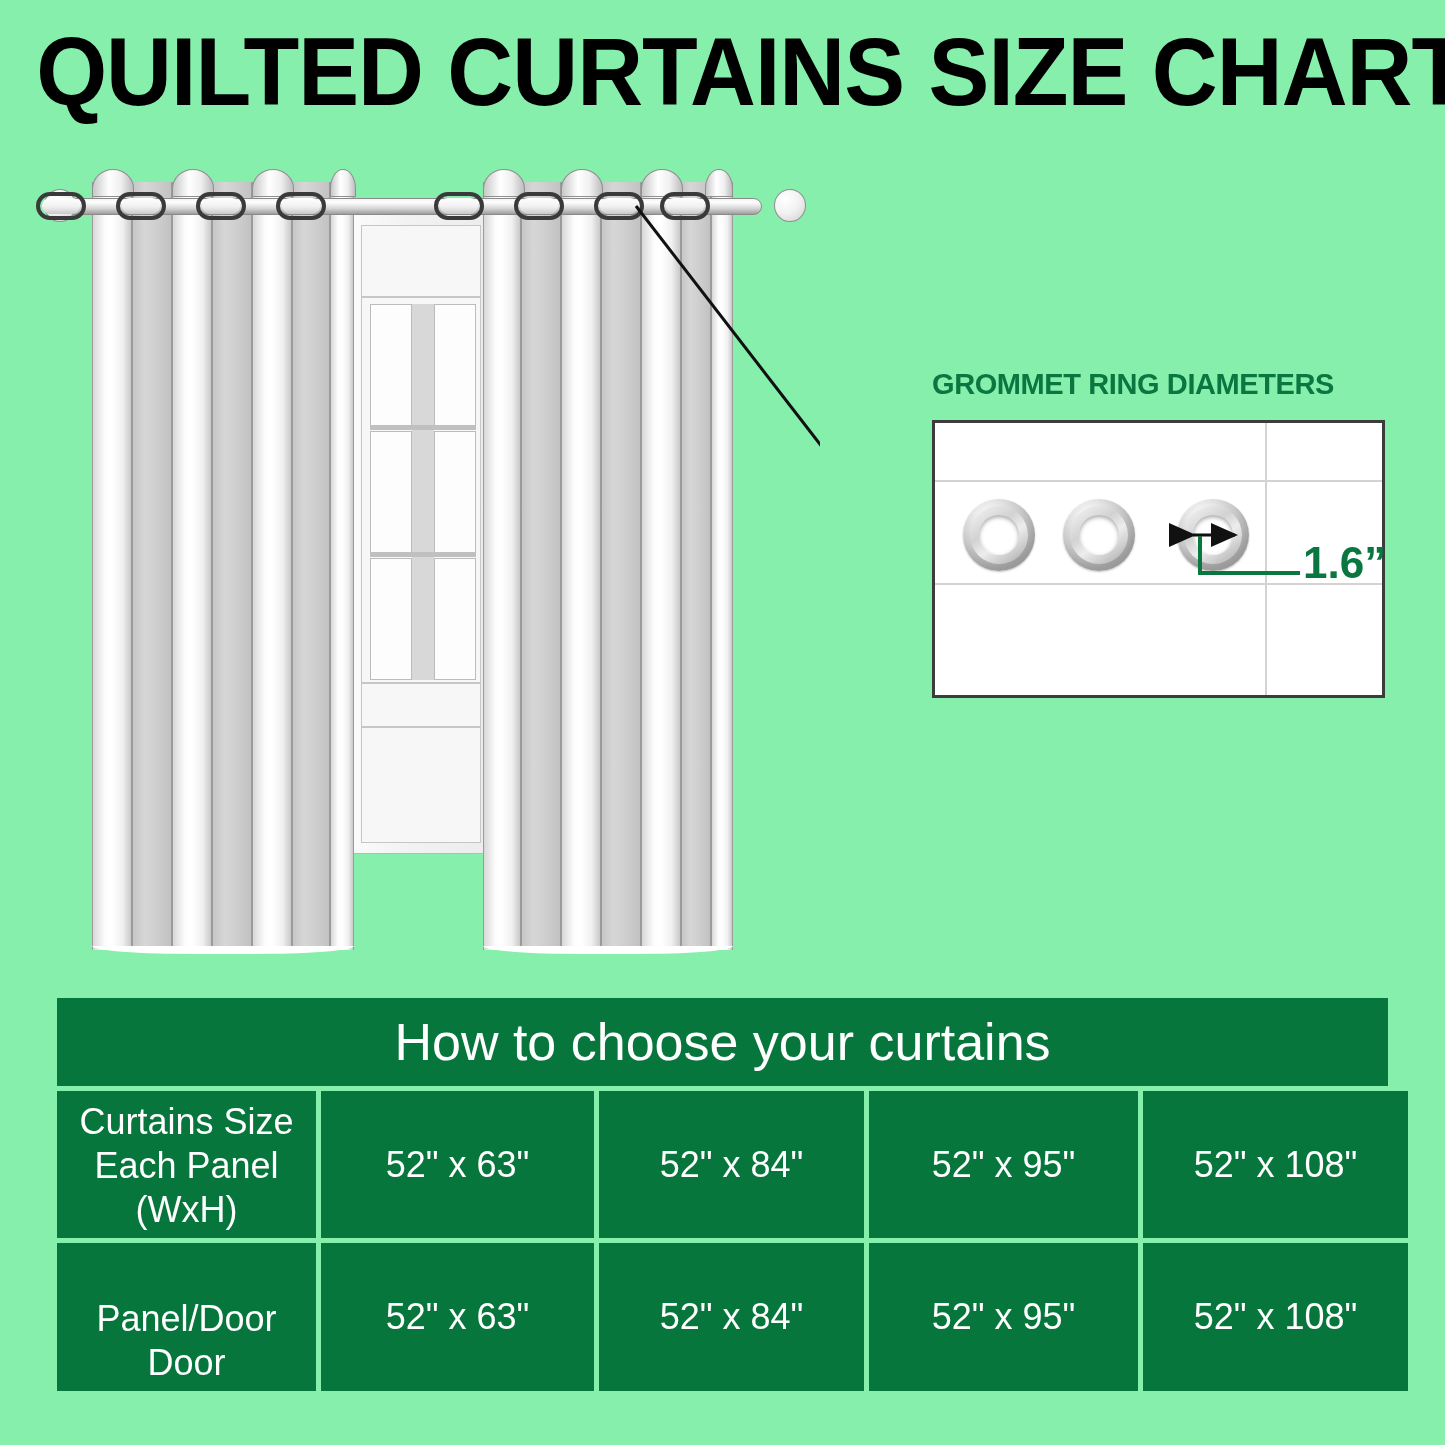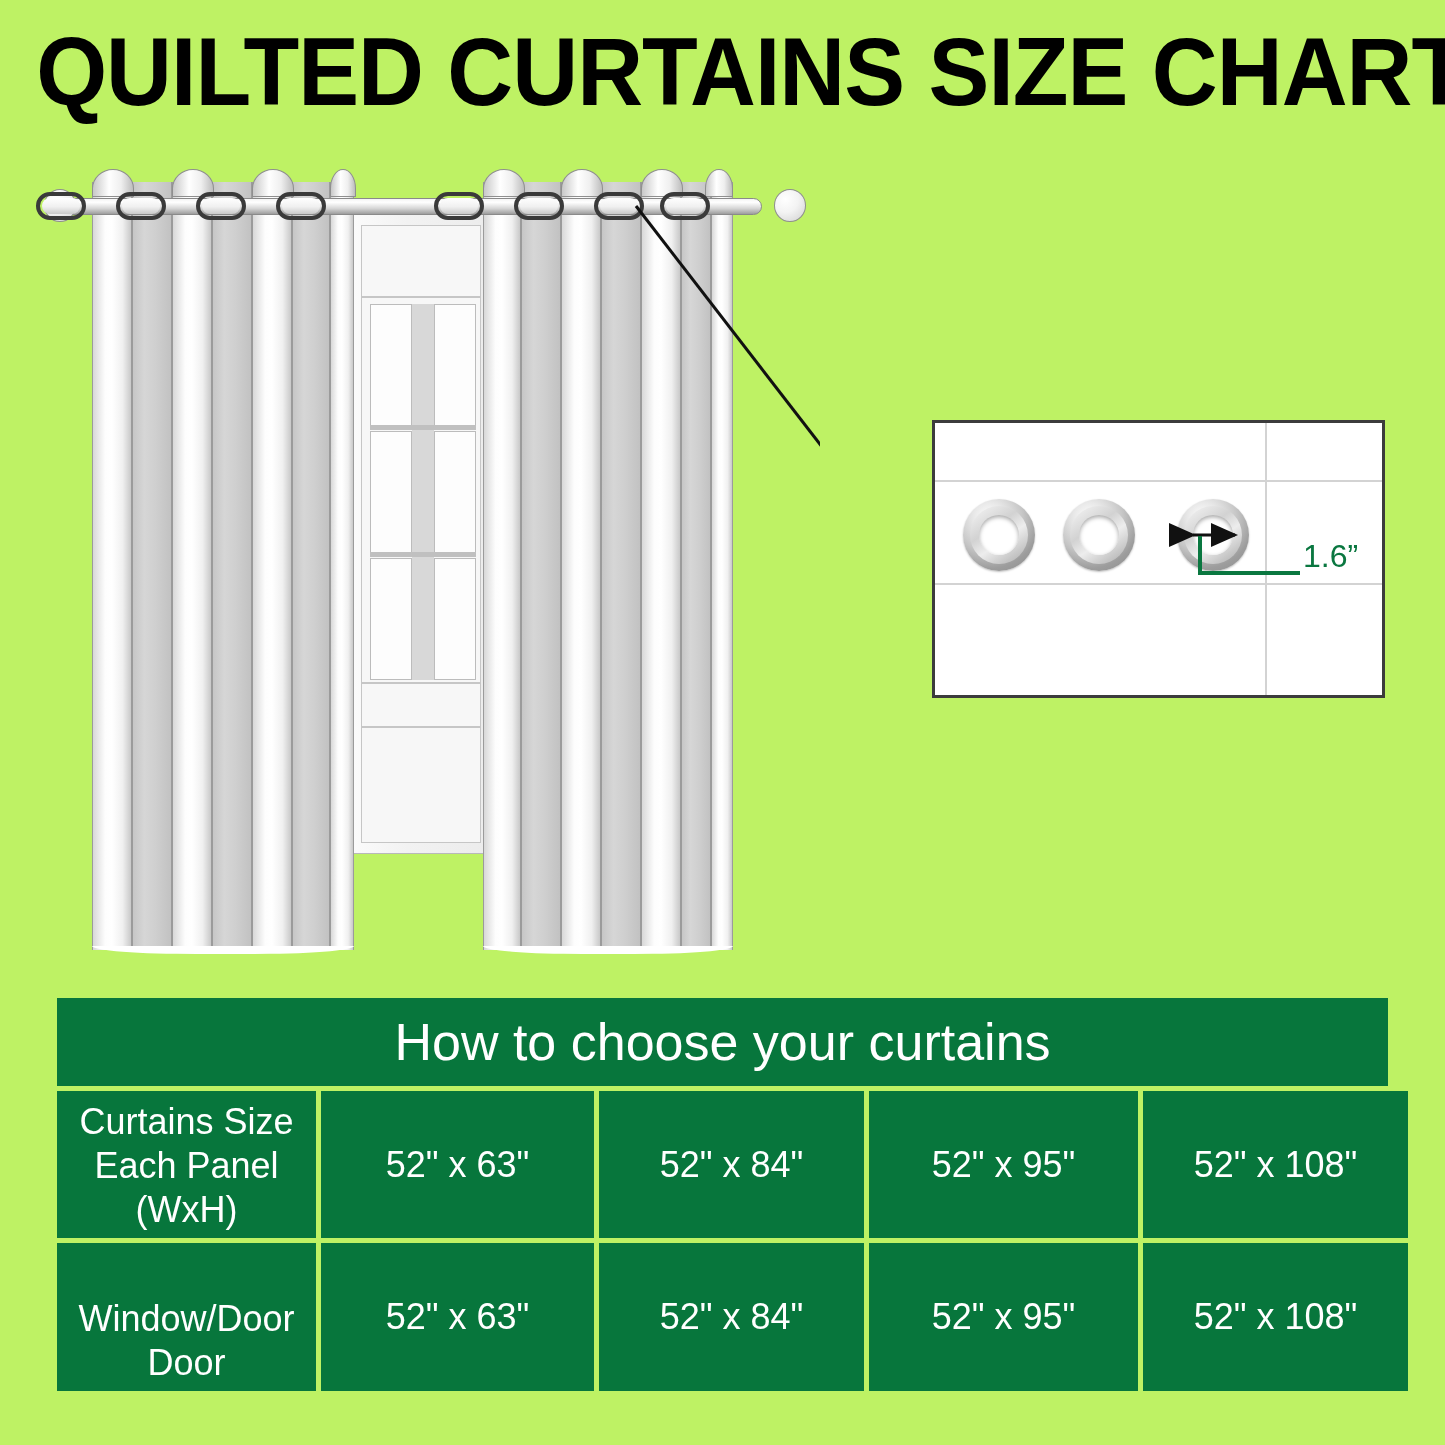--- a/index.html
+++ b/index.html
@@ -1,18 +1,18 @@
 <!DOCTYPE html>
 <html><head>
 <meta charset="utf-8">
 <title>Quilted Curtains Size Chart</title>
 <style>
   html,body{margin:0;padding:0;background:#ffffff;}
   body{width:1445px;height:1445px;font-family:"Liberation Sans",sans-serif;overflow:hidden;}
-  #stage{position:relative;width:1445px;height:1445px;background:#bef264;}
+  #stage{position:relative;width:1445px;height:1445px;background:#86efac;}
 
   
   .title{
     position:absolute;left:0;top:24px;width:1445px;
     text-align:center;
     font-family:"Liberation Sans",sans-serif;
     font-weight:bold;
     font-size:96px;
     line-height:96px;
     letter-spacing:-1px;
@@ -119,21 +119,21 @@
   .grommet::after{
     content:"";position:absolute;left:16px;top:16px;width:40px;height:40px;
     border-radius:50%;background:#fff;
     box-shadow:inset 0 2px 4px rgba(0,0,0,.35), inset 0 -2px 3px rgba(255,255,255,.8);
   }
   .grommet::before{
     content:"";position:absolute;left:7px;top:7px;width:58px;height:58px;border-radius:50%;
     background:linear-gradient(145deg,#f7f7f7 0%,#d2d2d2 38%,#ededed 58%,#a8a8a8 100%);
   }
   .dim-label{
-    position:absolute;font-weight:normal;font-size:32px;color:#0A7740;white-space:nowrap;
+    position:absolute;font-weight:bold;font-size:44px;color:#0A7740;white-space:nowrap;
   }
   .dimsvg{position:absolute;left:0;top:0;width:500px;height:350px;pointer-events:none;}
 
   
   .table{position:absolute;left:57px;top:998px;width:1331px;}
   .t-head{
     background:#07763C;color:#fff;text-align:center;
     font-size:52px;line-height:88px;height:88px;font-weight:normal;
   }
   .t-grid{display:grid;grid-template-columns:259px 273px 265px 269px 265px;gap:5px;margin-top:5px;}
@@ -236,20 +236,21 @@
       <defs>
         <marker id="arw" markerWidth="12" markerHeight="12" refX="9" refY="5" orient="auto">
           <path d="M0,0 L11,5 L0,10 z" fill="#111"></path>
         </marker>
       </defs>
       <line x1="636" y1="46" x2="880" y2="362" stroke="#111" stroke-width="3" marker-end="url(#arw)"></line>
     </svg>
   </div>
 
   <div class="detail">
+    <div class="detail-title">GROMMET RING DIAMETERS</div>
 
     <div class="detail-box">
       <div class="dline-h" style="top:57px;"></div>
       <div class="dline-h" style="top:160px;"></div>
       <div class="dline-v" style="left:330px;"></div>
     </div>
 
     <div class="grommet" style="left:58px;top:139px;"></div>
     <div class="grommet" style="left:158px;top:139px;"></div>
     <div class="grommet" style="left:272px;top:139px;"></div>
@@ -285,21 +286,21 @@
       </div>
       <div class="t-cell">52" x 63"</div>
       <div class="t-cell">52" x 84"</div>
       <div class="t-cell">52" x 95"</div>
       <div class="t-cell">52" x 108"</div>
     </div>
 
     <div class="t-grid t-row2">
       <div class="t-cell label">
         <span>
-          <span>Window/Door</span><br>
+          <span>Panel/Door</span><br>
           <span>Door</span>
         </span>
       </div>
       <div class="t-cell">52" x 63"</div>
       <div class="t-cell">52" x 84"</div>
       <div class="t-cell">52" x 95"</div>
       <div class="t-cell">52" x 108"</div>
     </div>
   </div>
 

